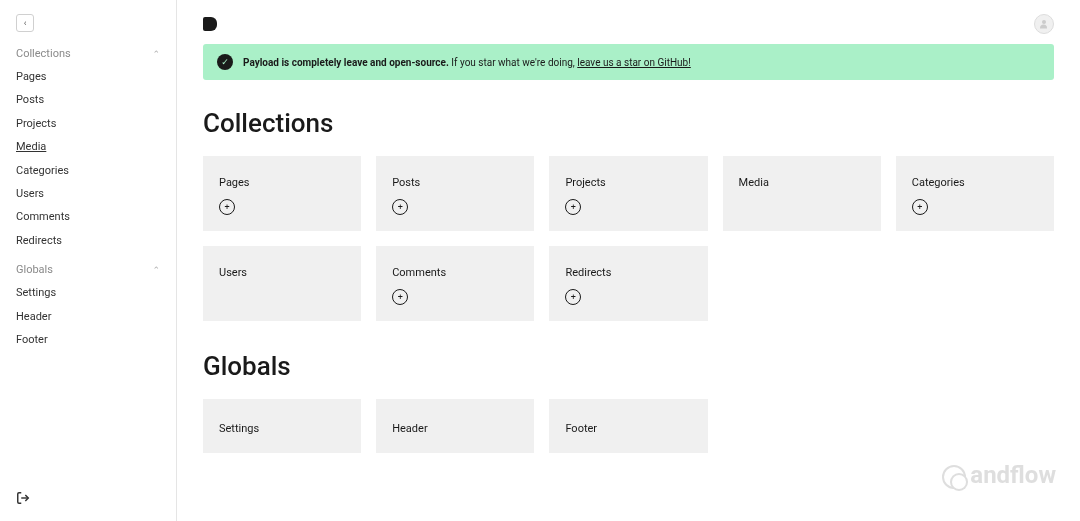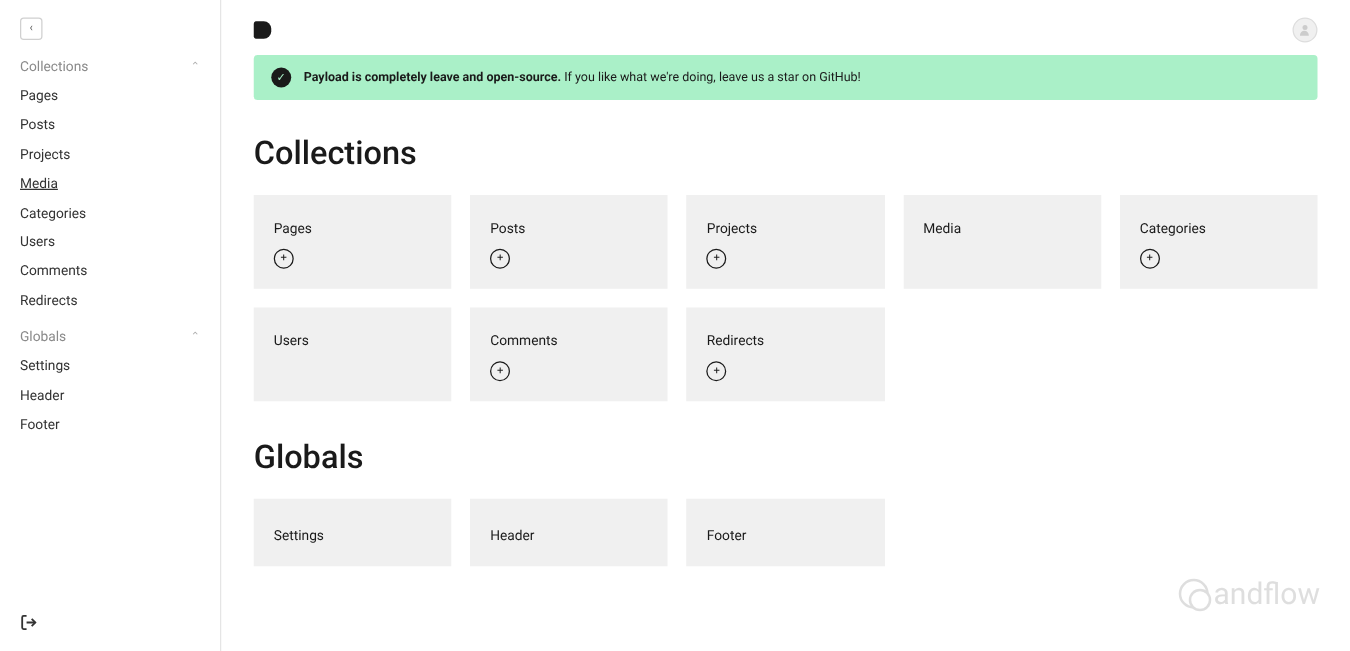--- a/index.html
+++ b/index.html
@@ -133,20 +133,21 @@
     display: flex;
     align-items: center;
     justify-content: center;
     font-size: 9px;
     flex-shrink: 0;
   }
   .banner-bold {
     font-weight: 700;
   }
   .banner-link {
+    text-decoration: underline;
     cursor: pointer;
   }
   .section-title {
     font-size: 26px;
     font-weight: 500;
     margin-bottom: 18px;
     color: #1a1a1a;
   }
   .card-grid {
     display: grid;
@@ -188,24 +189,24 @@
     font-size: 9px;
     color: #1a1a1a;
     cursor: pointer;
   }
   .watermark {
     position: absolute;
     bottom: 32px;
     right: 24px;
     font-size: 24px;
     color: rgba(200,200,200,0.6);
-    font-weight: 400;
+    font-weight: 700;
     pointer-events: none;
     display: flex;
-    align-items: center;
+    align-items: flex-end;
     gap: 4px;
     margin-top: 22px;
   }
   .watermark-icon {
     width: 24px;
     height: 24px;
     border: 2px solid rgba(200,200,200,0.6);
     border-radius: 50%;
     position: relative;
   }
@@ -276,21 +277,21 @@
           <circle cx="12" cy="8" r="4"></circle>
           <path d="M4 21v-1a7 7 0 0 1 14 0v1"></path>
         </svg>
       </div>
     </div>
 
     <div class="content">
       <div class="banner">
         <div class="banner-check">✓</div>
         <div>
-          <span class="banner-bold">Payload is completely leave and open-source.</span><span> If you like what we're doing, </span><span class="banner-link">leave us a star on GitHub!</span>
+          <span class="banner-bold">Payload is completely leave and open-source.</span><span> If you star what we're doing, </span><span class="banner-link">leave us a star on GitHub!</span>
         </div>
       </div>
 
       <h1 class="section-title">Collections</h1>
       <div class="card-grid">
         <div class="card card-collection">
           <div class="card-title">Pages</div>
           <div class="add-btn">
               <span>+</span>
             </div>

